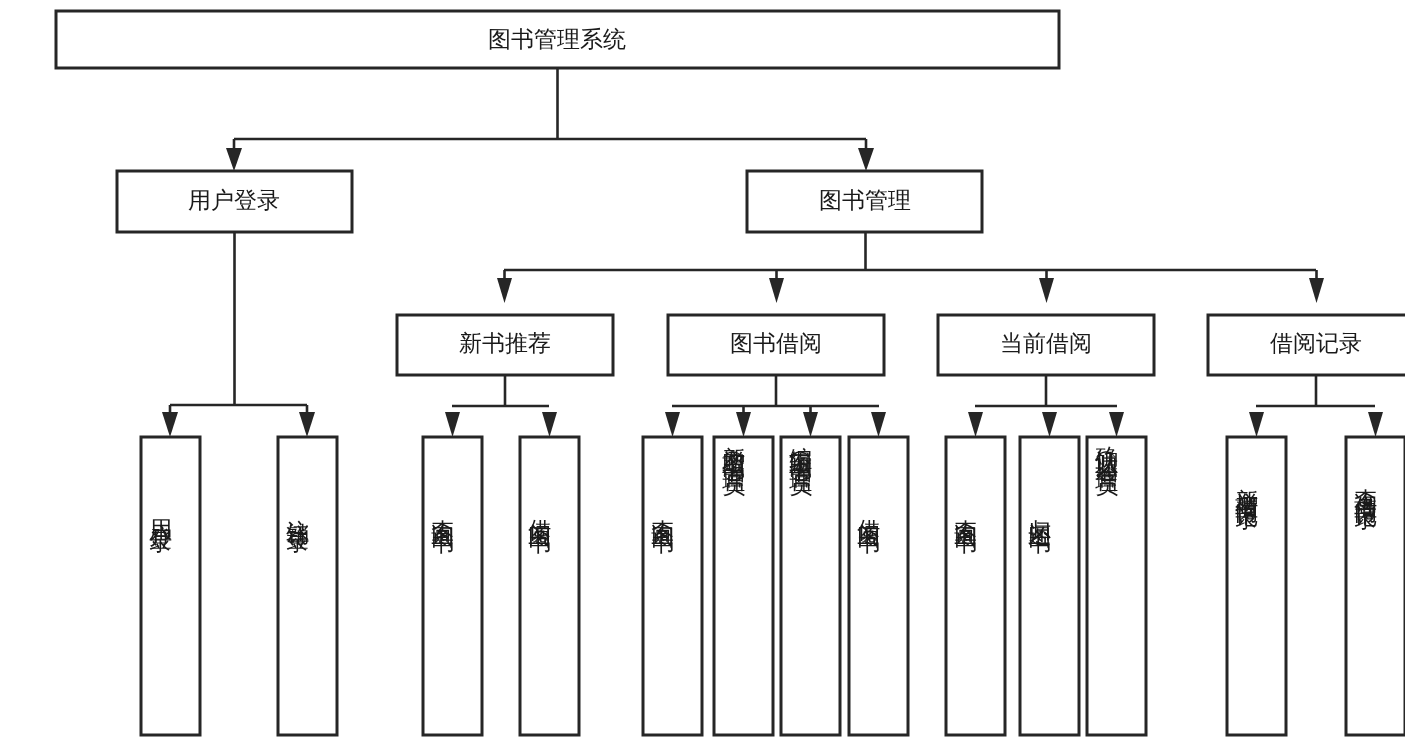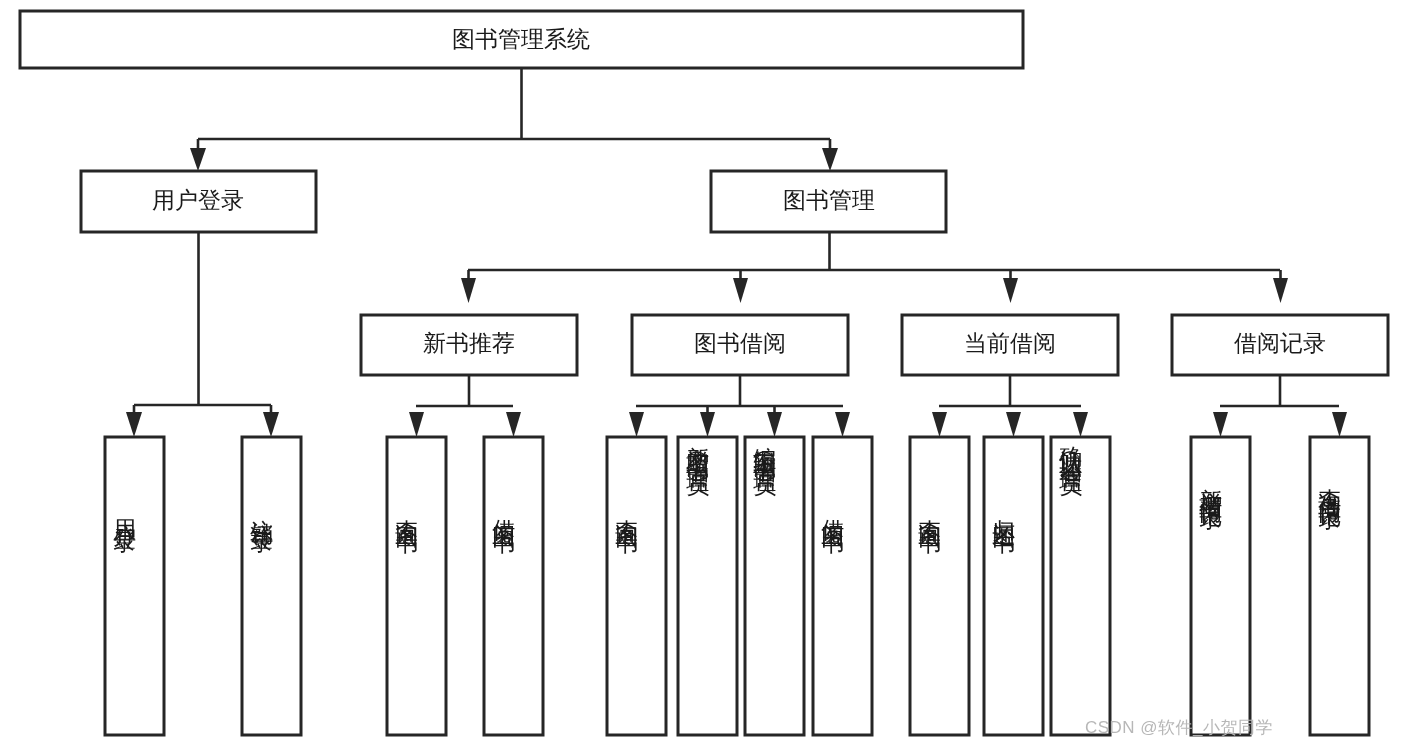--- a/index.html
+++ b/index.html
@@ -11,20 +11,21 @@
     width: 1405px;
     height: 747px;
     font-family: "Liberation Sans", sans-serif;
     overflow: hidden;
   }
   #diagram-root {
     position: relative;
     width: 1281px;
     height: 747px;
     background: #ffffff;
+    margin-left: 36px;
   }
   svg.diagram-canvas {
     position: absolute;
     left: 0;
     top: 0;
     width: 1405px;
     height: 747px;
   }
   .node-box {
     fill: #ffffff;
@@ -212,14 +213,13 @@
     <g>
       <rect class="node-box" x="1191" y="437" width="59" height="298"></rect>
       <text class="node-label-v" x="1220" y="482">新增借阅记录</text>
     </g>
     <g>
       <rect class="node-box" x="1310" y="437" width="59" height="298"></rect>
       <text class="node-label-v" x="1339" y="482">查询借阅记录</text>
     </g>
   </svg>
 
-  <div class="watermark-text">CSDN @软件_小贺同学</div>
 </div>
 
 </body></html>

